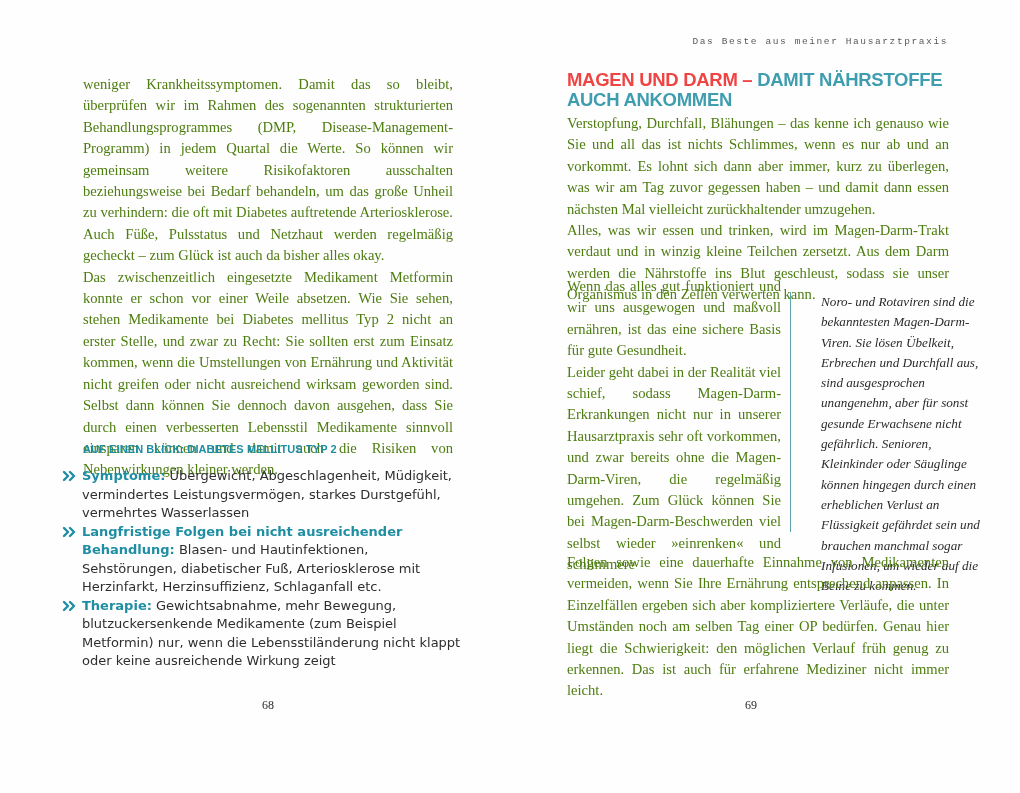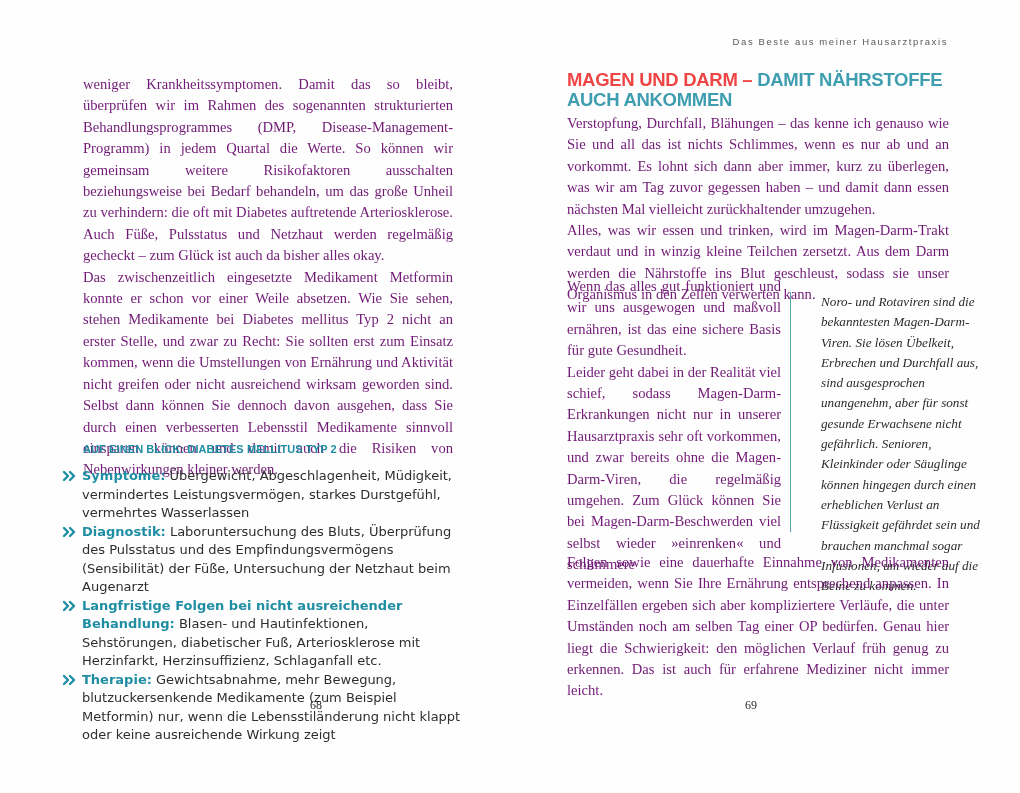--- a/index.html
+++ b/index.html
@@ -16,39 +16,39 @@
     }
     .spread {
       position: absolute;
       inset: 0;
       background: #fefefe;
     }
     .running-header {
       position: absolute;
       top: 36px;
       right: 72px;
-      font-family: Liberation Sans, sans-serif;
+      font-family: Liberation Mono, monospace;
       font-size: 9.5px;
       letter-spacing: 1.6px;
       color: #5a5a5a;
       white-space: nowrap;
     }
     .page {
       position: absolute;
       top: 0;
       height: 793px;
     }
     .page-left { left: 0; width: 510px; }
     .page-right { left: 510px; width: 510px; }
 
     .serif-body {
       font-family: "Liberation Serif", "DejaVu Serif", serif;
       font-size: 14.6px;
       line-height: 21.4px;
-      color: #701a75;
+      color: #4d7c0f;
       text-align: justify;
       hyphens: manual;
     }
     .serif-body p {
       margin: 0;
     }
 
     .left-text {
       position: absolute;
       left: 83px;
@@ -98,21 +98,21 @@
       font-weight: bold;
     }
 
     .page-number {
       position: absolute;
       top: 698px;
       font-family: "Liberation Serif", "DejaVu Serif", serif;
       font-size: 12px;
       color: #2b2b2b;
     }
-    .page-left .page-number { left: 262px; margin-left: 48px; }
+    .page-left .page-number { left: 262px; }
     .page-right .page-number { left: 235px; }
 
     .section-heading {
       position: absolute;
       left: 57px;
       top: 70px;
       width: 380px;
       font-family: "Liberation Sans", "DejaVu Sans", sans-serif;
       font-weight: bold;
       font-size: 18.5px;
@@ -175,26 +175,20 @@
     </div>
 
     <div class="box-title">AUF EINEN BLICK: DIABETES MELLITUS TYP 2</div>
 
     <ul class="box-list">
       <li>
         <svg class="bullet" viewBox="0 0 18 18">
           <path d="M2 5 L6 9 L2 13" fill="none" stroke="#1f8ea3" stroke-width="2.4" stroke-linecap="round" stroke-linejoin="round"></path>
           <path d="M8 5 L12 9 L8 13" fill="none" stroke="#1f8ea3" stroke-width="2.4" stroke-linecap="round" stroke-linejoin="round"></path>
         </svg><span class="term">Symptome:</span><span> Übergewicht, Abgeschlagenheit, Müdigkeit, vermindertes Leistungsvermögen, starkes Durstgefühl, vermehrtes Wasserlassen</span>
-      </li>
-      <li>
-        <svg class="bullet" viewBox="0 0 18 18">
-          <path d="M2 5 L6 9 L2 13" fill="none" stroke="#1f8ea3" stroke-width="2.4" stroke-linecap="round" stroke-linejoin="round"></path>
-          <path d="M8 5 L12 9 L8 13" fill="none" stroke="#1f8ea3" stroke-width="2.4" stroke-linecap="round" stroke-linejoin="round"></path>
-        </svg><span class="term">Diagnostik:</span><span> Laboruntersuchung des Bluts, Überprüfung des Pulsstatus und des Empfindungsvermögens (Sensibilität) der Füße, Untersuchung der Netzhaut beim Augenarzt</span>
       </li>
       <li>
         <svg class="bullet" viewBox="0 0 18 18">
           <path d="M2 5 L6 9 L2 13" fill="none" stroke="#1f8ea3" stroke-width="2.4" stroke-linecap="round" stroke-linejoin="round"></path>
           <path d="M8 5 L12 9 L8 13" fill="none" stroke="#1f8ea3" stroke-width="2.4" stroke-linecap="round" stroke-linejoin="round"></path>
         </svg><span class="term">Langfristige Folgen bei nicht ausreichender Behandlung:</span><span> Blasen- und Hautinfektionen, Sehstörungen, diabetischer Fuß, Arteriosklerose mit Herzinfarkt, Herzinsuffizienz, Schlaganfall etc.</span>
       </li>
       <li>
         <svg class="bullet" viewBox="0 0 18 18">
           <path d="M2 5 L6 9 L2 13" fill="none" stroke="#1f8ea3" stroke-width="2.4" stroke-linecap="round" stroke-linejoin="round"></path>

